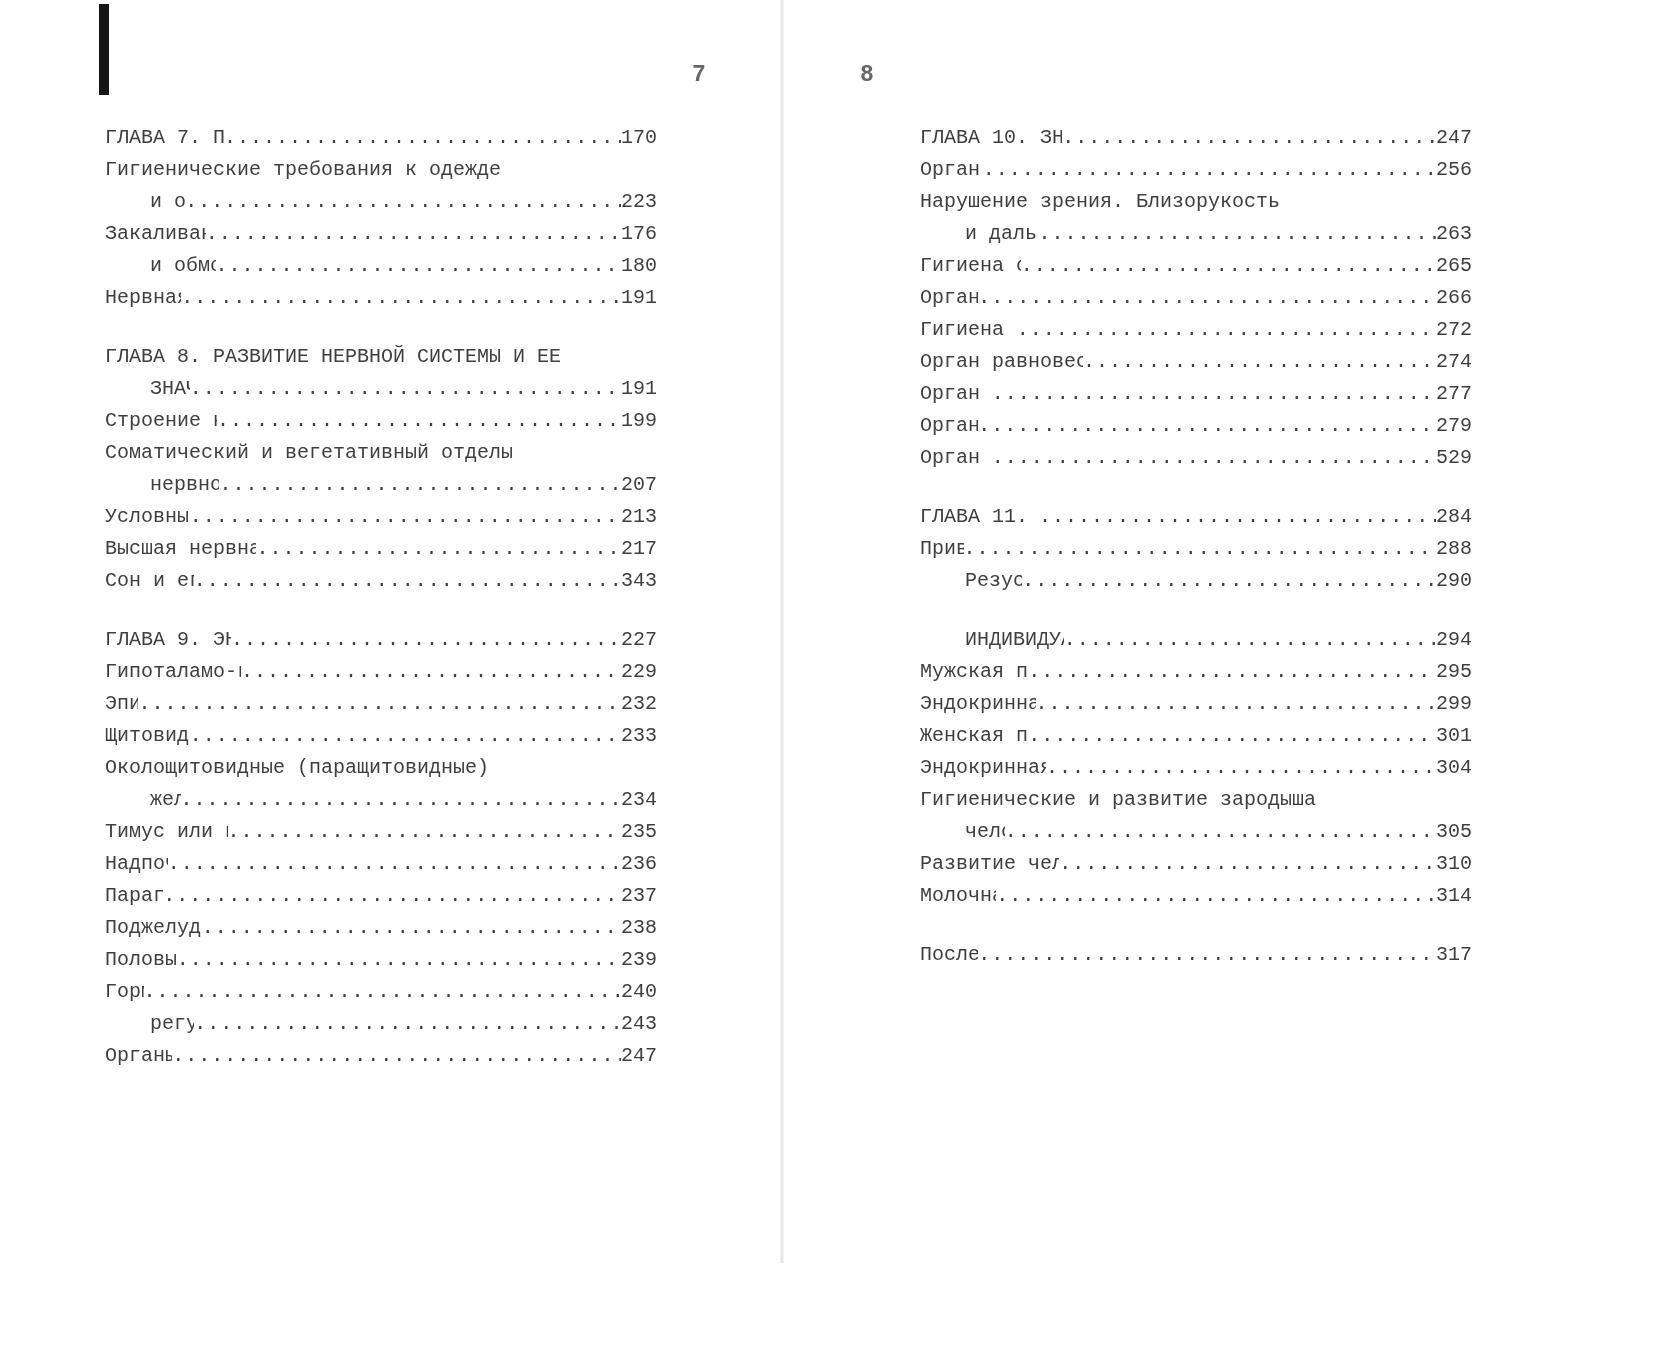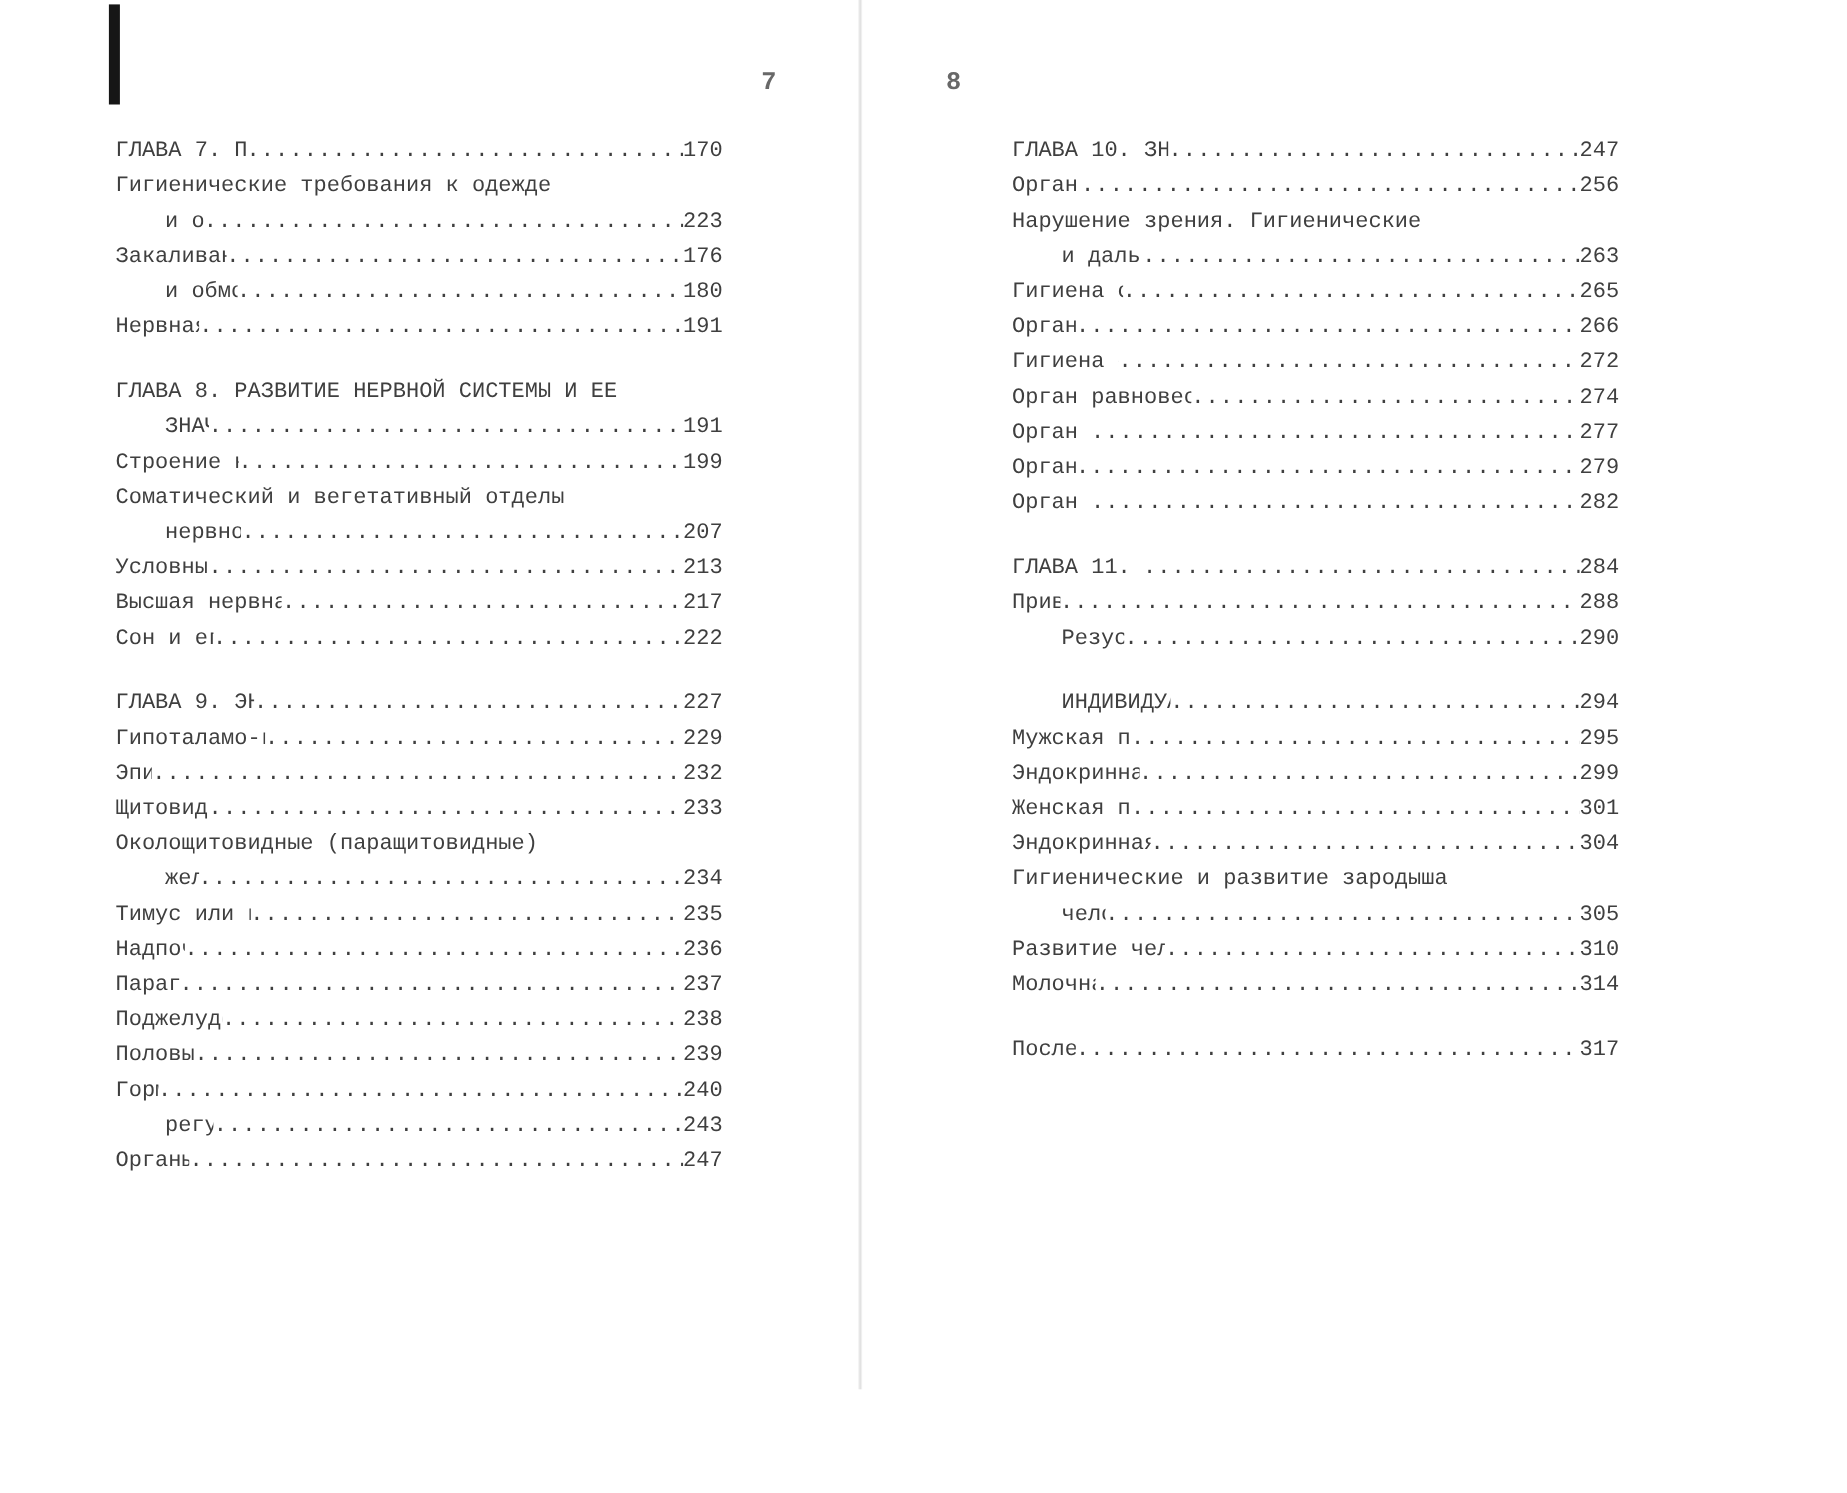--- a/index.html
+++ b/index.html
@@ -138,21 +138,21 @@
         <span class="pg">213</span>
       </div>
       <div class="toc-line">
         <span class="title">Высшая нервная деятельность человека</span>
         <span class="leader">................................................................................</span>
         <span class="pg">217</span>
       </div>
       <div class="toc-line">
         <span class="title">Сон и его значение</span>
         <span class="leader">................................................................................</span>
-        <span class="pg">222</span>
+        <span class="pg">343</span>
       </div>
       <div class="toc-spacer"></div>
       <div class="toc-line">
         <span class="title">ГЛАВА 9. ЭНДОКРИННАЯ СИСТЕМА</span>
         <span class="leader">................................................................................</span>
         <span class="pg">227</span>
       </div>
       <div class="toc-line">
         <span class="title">Гипоталамо-гипофизарная система</span>
         <span class="leader">................................................................................</span>
@@ -223,21 +223,21 @@
         <span class="title">ГЛАВА 10. ЗНАЧЕНИЕ ОРГАНОВ ЧУВСТВ</span>
         <span class="leader">................................................................................</span>
         <span class="pg">247</span>
       </div>
       <div class="toc-line">
         <span class="title">Орган зрения</span>
         <span class="leader">................................................................................</span>
         <span class="pg">256</span>
       </div>
       <div class="toc-line">
-        <span class="title">Нарушение зрения. Гигиенические</span>
+        <span class="title">Нарушение зрения. Близорукость</span>
       </div>
       <div class="toc-line indent">
         <span class="title">и дальнозоркость</span>
         <span class="leader">................................................................................</span>
         <span class="pg">263</span>
       </div>
       <div class="toc-line">
         <span class="title">Гигиена органа зрения</span>
         <span class="leader">................................................................................</span>
         <span class="pg">265</span>
@@ -263,21 +263,21 @@
         <span class="pg">277</span>
       </div>
       <div class="toc-line">
         <span class="title">Орган вкуса</span>
         <span class="leader">................................................................................</span>
         <span class="pg">279</span>
       </div>
       <div class="toc-line">
         <span class="title">Орган осязания</span>
         <span class="leader">................................................................................</span>
-        <span class="pg">282</span>
+        <span class="pg">529</span>
       </div>
       <div class="toc-spacer"></div>
       <div class="toc-line">
         <span class="title">ГЛАВА 11. ИММУННАЯ СИСТЕМА</span>
         <span class="leader">................................................................................</span>
         <span class="pg">284</span>
       </div>
       <div class="toc-line">
         <span class="title">Прививки</span>
         <span class="leader">................................................................................</span>

